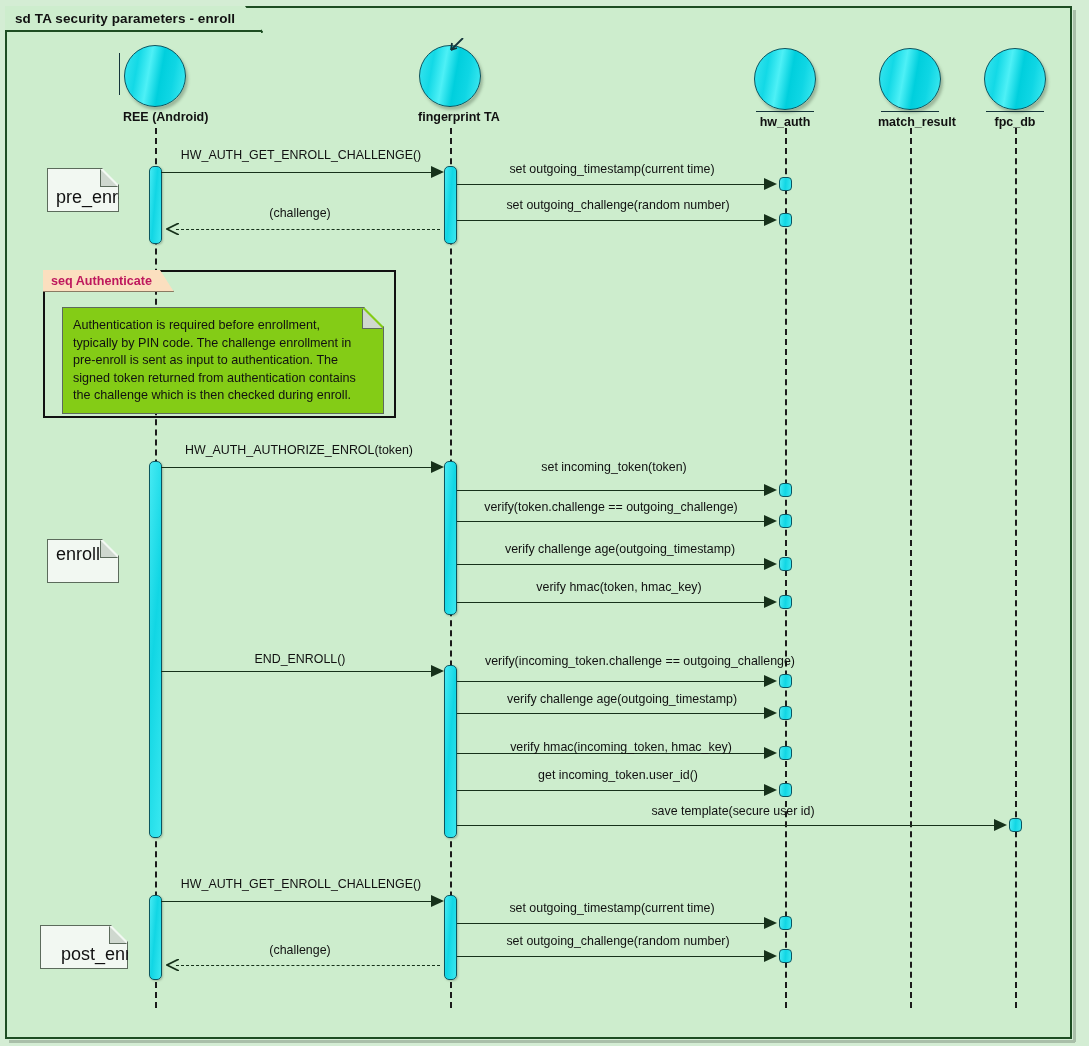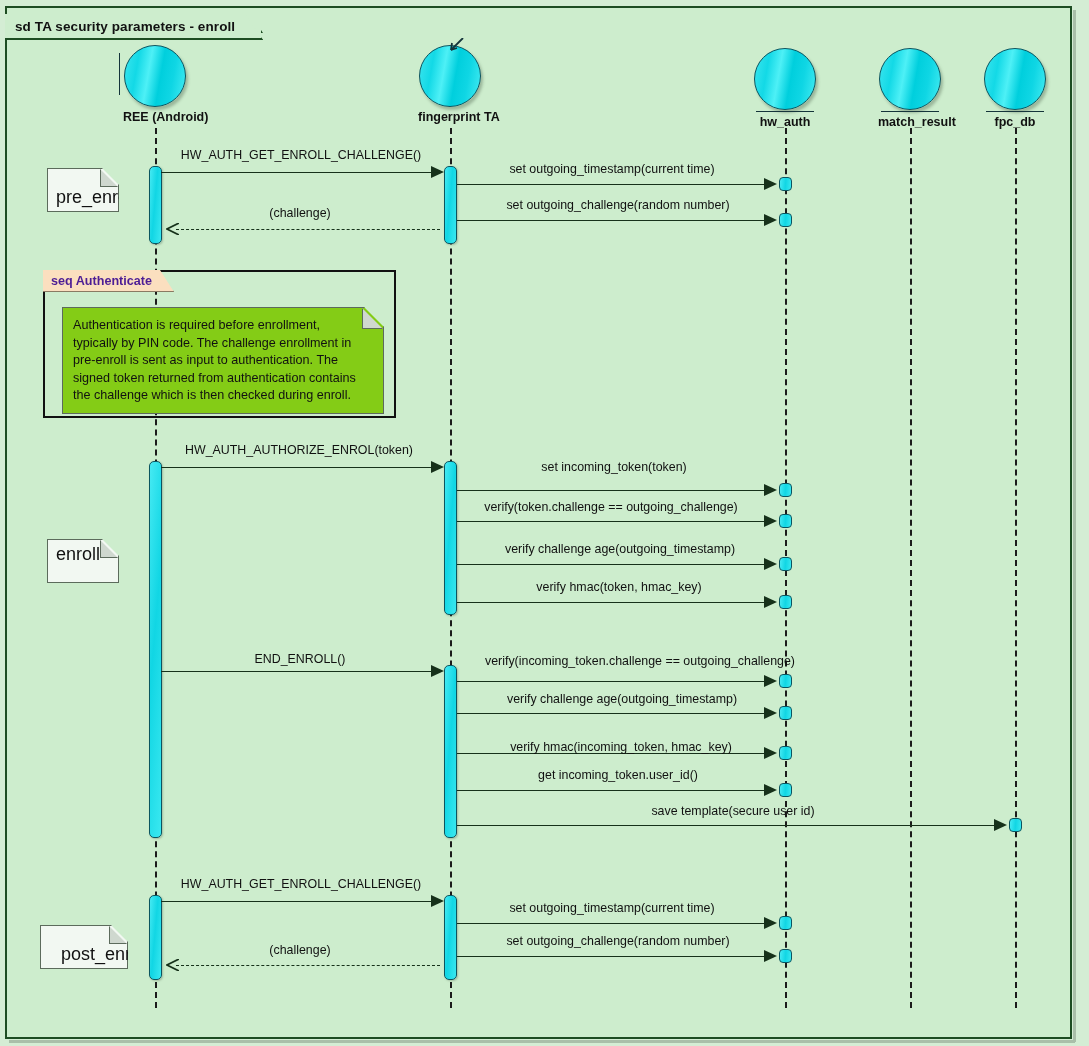--- a/index.html
+++ b/index.html
@@ -62,40 +62,40 @@
         -webkit-clip-path:polygon(0 0, 100% 100%, 0 100%);clip-path:polygon(0 0, 100% 100%, 0 100%);}
   .note .ntext{padding:6px 8px;font-size:18px;color:#111;line-height:16px;}
 
   
   .frag{position:absolute;border:2px solid #111;box-sizing:border-box;background:transparent;}
   .frag-tab{position:absolute;height:22px;background:#fbdfbf;border:1.4px solid #8a7a62;
             border-top:none;border-left:none;box-sizing:border-box;
             display:flex;align-items:center;padding:0 20px 0 8px;
             -webkit-clip-path:polygon(0 0, calc(100% - 14px) 0, 100% 100%, 0 100%);
             clip-path:polygon(0 0, calc(100% - 14px) 0, 100% 100%, 0 100%);}
-  .frag-tab span{font-size:12.6px;font-weight:bold;color:#4c1d95;white-space:nowrap;}
+  .frag-tab span{font-size:12.6px;font-weight:bold;color:#be185d;white-space:nowrap;}
   .bignote{position:absolute;background:#84cc16;border:1.3px solid #5c6b5c;box-sizing:border-box;
         box-shadow:2px 2px 3px rgba(90,110,90,.35);
         -webkit-clip-path:polygon(0 0, calc(100% - 20px) 0, 100% 20px, 100% 100%, 0 100%);
         clip-path:polygon(0 0, calc(100% - 20px) 0, 100% 20px, 100% 100%, 0 100%);}
   .bignote .fold{position:absolute;right:0;top:0;width:20px;height:20px;
         background:#cfd8cf;border-left:1.3px solid #5c6b5c;border-bottom:1.3px solid #5c6b5c;
         -webkit-clip-path:polygon(0 0, 100% 100%, 0 100%);clip-path:polygon(0 0, 100% 100%, 0 100%);}
   .bignote .ntext{padding:9px 10px;font-size:12.6px;color:#111;line-height:17.5px;}
 </style>
 </head>
 <body>
 
 <div id="stage">
 
   <div class="frame-shadow"></div>
   <div class="frame-shadow2"></div>
   <div class="frame"></div>
 
-  <div class="frame-tab" style="width:258px;margin-top:8px;">
+  <div class="frame-tab" style="width:258px;">
     <span>sd TA security parameters  - enroll</span>
   </div>
   <div class="frame-tab-line"></div>
 
   <div class="lifeline" style="left:155px;top:128px;height:880px;"></div>
   <div class="actor" style="left:123px;top:45px;">
     <div style="position:relative;">
       <div class="bnd-bar"></div>
       <div class="ball"></div>
     </div>

